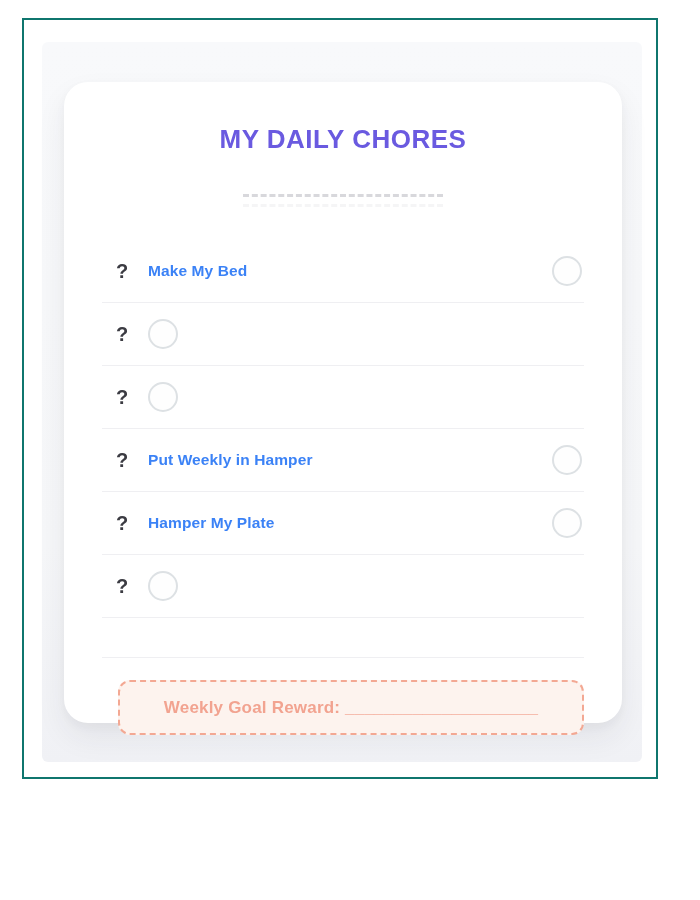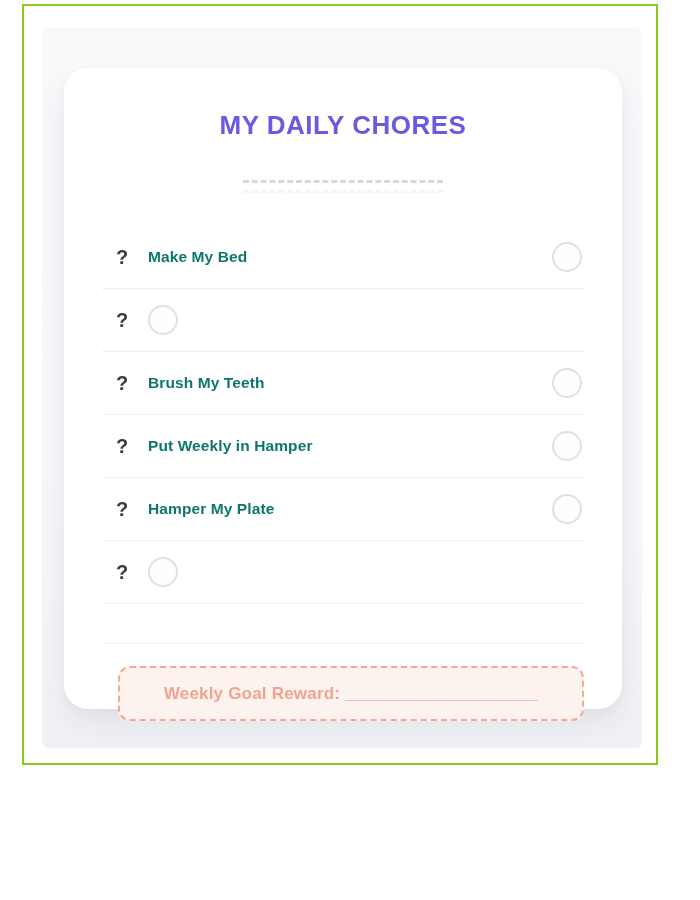--- a/index.html
+++ b/index.html
@@ -5,23 +5,23 @@
   * { margin: 0; padding: 0; box-sizing: border-box; }
   html, body {
     width: 700px; height: 900px;
     background: #ffffff;
     font-family: "Liberation Sans", "DejaVu Sans", sans-serif;
     position: relative;
     overflow: hidden;
   }
   .page-border {
     position: absolute;
-    left: 22px; top: 4px;
+    left: 22px; top: 18px;
     width: 636px; height: 761px;
-    border: 2px solid #84cc16;
+    border: 2px solid #0f766e;
     background: #ffffff;
   }
   .panel {
     position: absolute;
     left: 18px; top: 22px;          
     width: 600px; height: 720px;
     background: linear-gradient(180deg, #f8f9fb 0%, #f6f7f9 70%, #f0f1f5 100%);
     border-radius: 6px;
   }
   .card {
@@ -67,21 +67,21 @@
     padding-left: 14px;
     font-size: 20px;
     font-weight: 600;
     color: #3b3b42;
     flex: 0 0 auto;
   }
   .chore-label {
     flex: 1 1 auto;
     font-size: 15.5px;
     font-weight: 600;
-    color: #0f766e;
+    color: #3b82f6;
     letter-spacing: 0.1px;
   }
   .chore-check {
     flex: 0 0 auto;
     width: 30px; height: 30px;
     border: 2px solid #dde1e4;
     border-radius: 50%;
     background: #fefefe;
     margin-right: 2px;
   }
@@ -125,21 +125,20 @@
           <span class="chore-check"></span>
         </div>
 
         <div class="chore-row">
           <span class="chore-emoji">?</span>
           <span class="chore-check"></span>
         </div>
 
         <div class="chore-row">
           <span class="chore-emoji">?</span>
-          <span class="chore-label">Brush My Teeth</span>
           <span class="chore-check"></span>
         </div>
 
         <div class="chore-row">
           <span class="chore-emoji">?</span>
           <span class="chore-label">Put Weekly in Hamper</span>
           <span class="chore-check"></span>
         </div>
 
         <div class="chore-row">

